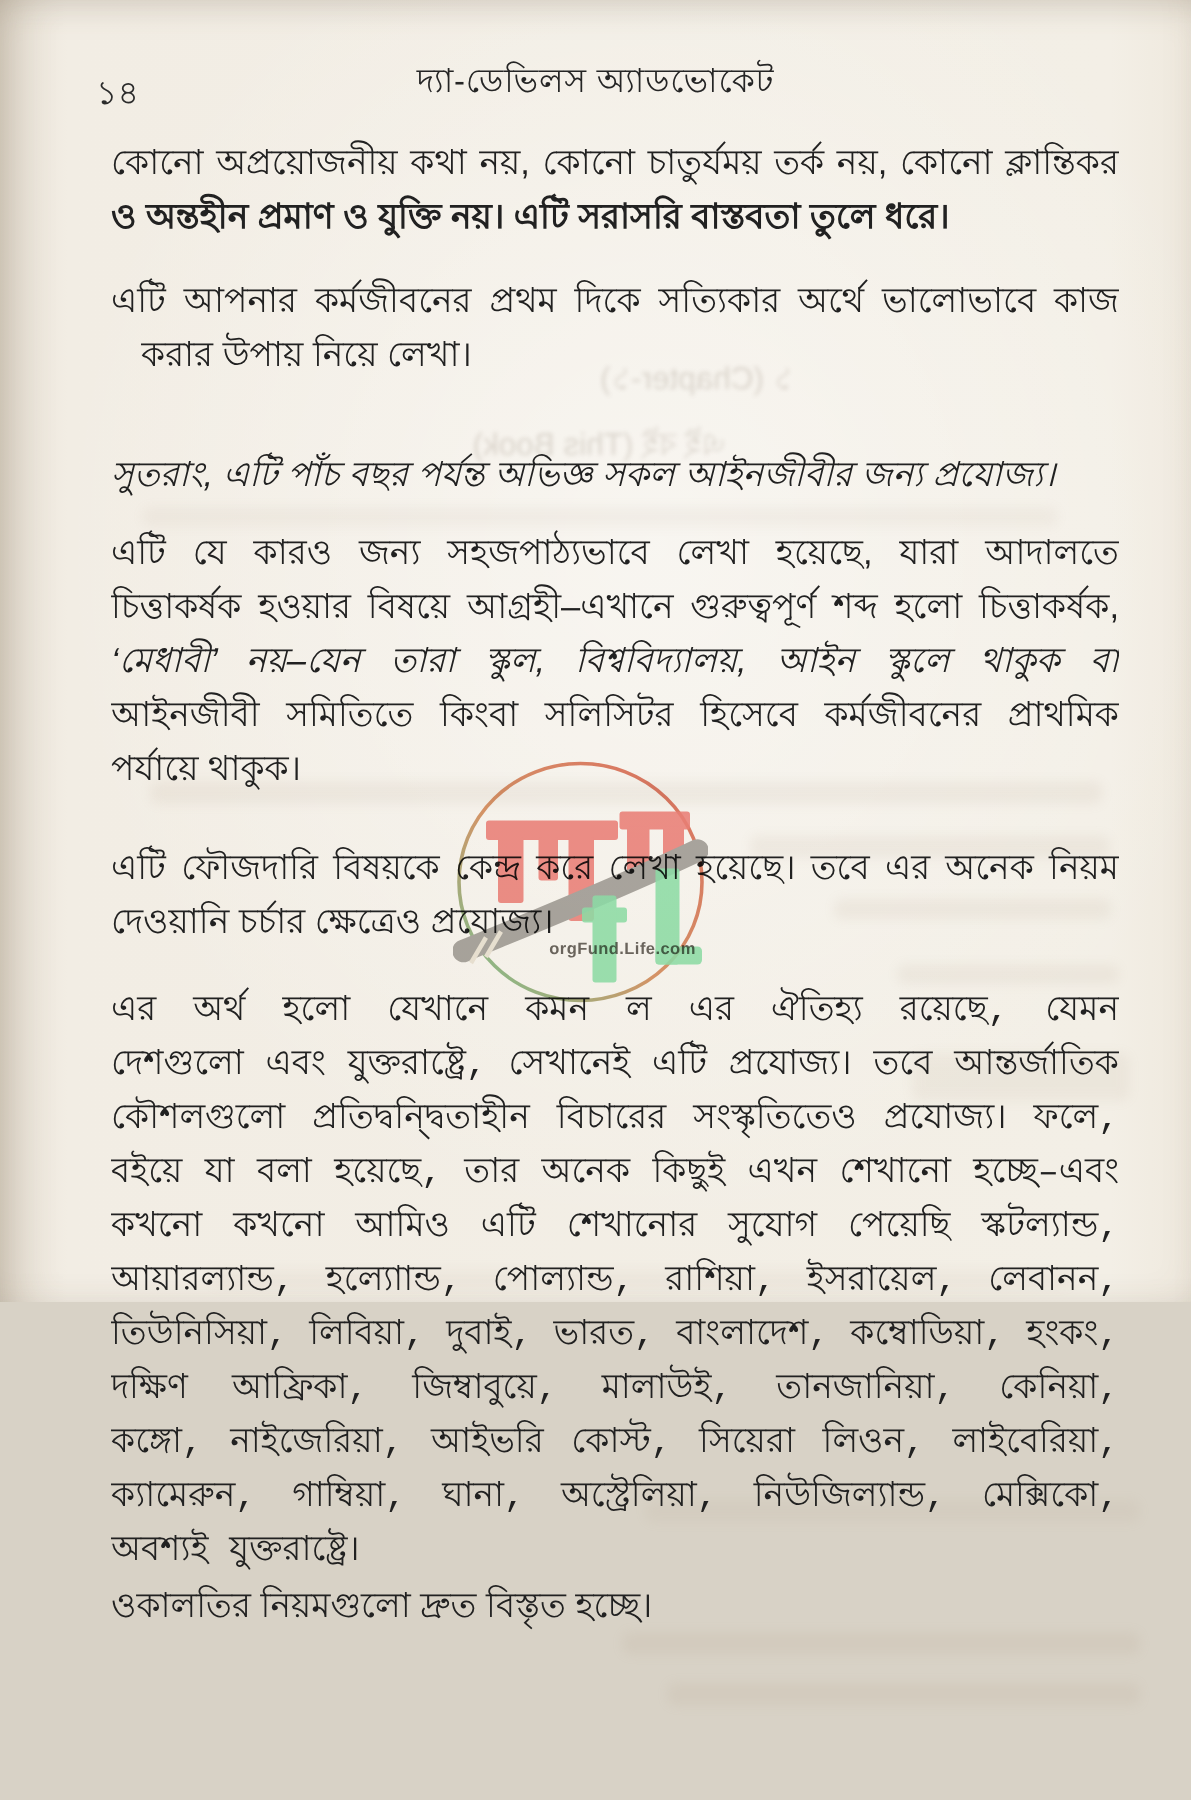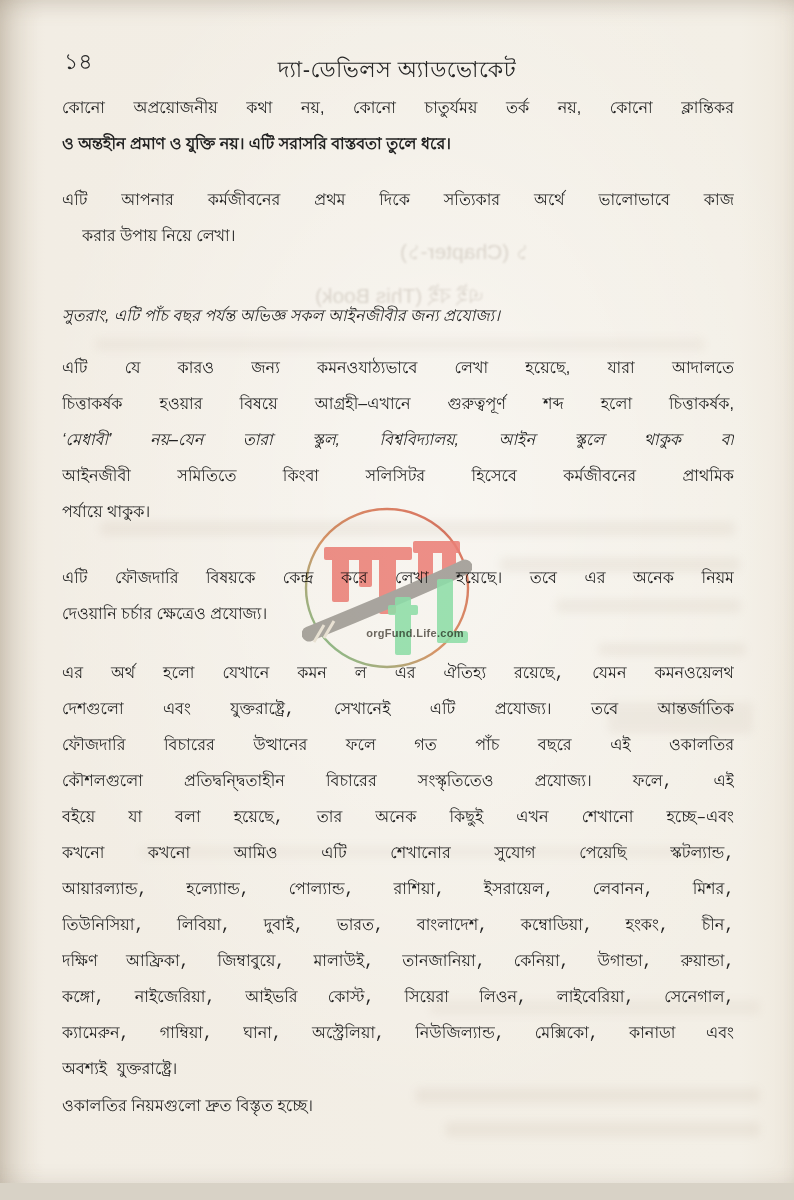--- a/index.html
+++ b/index.html
@@ -2,34 +2,34 @@
 <html><head>
 <meta charset="utf-8">
 <style>
   html,body{margin:0;padding:0;}
   body{
     width:794px;height:1200px;overflow:hidden;
     font-family:"Liberation Sans","DejaVu Sans",sans-serif;
     background:#d8d2c6;
   }
   .page{
-    position:relative;width:794px;height:1183px;
+    position:relative;width:794px;height:868px;
     background:
       radial-gradient(ellipse at 55% 42%, rgba(255,255,255,0.45) 0%, rgba(255,255,255,0) 65%),
       linear-gradient(90deg,#e9e2d6 0px,#f2ede4 45px,#f3efe6 740px,#efe9de 794px);
     box-shadow:
       inset 22px 0 30px -16px rgba(110,92,70,0.30),
       inset 0 16px 24px -14px rgba(110,92,70,0.22),
       inset -10px -10px 30px -18px rgba(110,92,70,0.12);
   }
   
   .pageno{position:absolute;left:64px;top:44px;font-size:22px;color:#2b2b2b;}
-  .title{position:absolute;left:0;top:52px;width:100%;text-align:center;font-size:22px;color:#252525;letter-spacing:0.5px;}
+  .title{position:absolute;left:0;top:36px;width:100%;text-align:center;font-size:22px;color:#252525;letter-spacing:0.5px;}
   
-  .text-col{position:absolute;left:62px;top:90px;width:672px;color:#212121;font-size:16px;}
+  .text-col{position:absolute;left:74px;top:90px;width:672px;color:#212121;font-size:23px;}
   .para{margin:0;padding:0;}
   .line{
     line-height:36px;max-height:36px;overflow:hidden;
     text-align:justify;text-align-last:justify;
     text-rendering:optimizeLegibility;
   }
   .line.last{text-align-last:left;}
   
   .ghost{
     position:absolute;color:#7a6a58;opacity:0.22;
@@ -76,34 +76,33 @@
       <span class="line last" style="display:block;font-weight:bold;">ও অন্তহীন প্রমাণ ও যুক্তি নয়। এটি সরাসরি বাস্তবতা তুলে ধরে।</span>
     </p>
     <p class="para" style="margin-top:20px;">
       <span class="line" style="display:block;">এটি আপনার কর্মজীবনের প্রথম দিকে সত্যিকার অর্থে ভালোভাবে কাজ</span>
       <span class="line last" style="display:block;margin-left:20px;">করার উপায় নিয়ে লেখা।</span>
     </p>
     <p class="para" style="margin-top:44px;font-style:italic;">
       <span class="line last" style="display:block;">সুতরাং, এটি পাঁচ বছর পর্যন্ত অভিজ্ঞ সকল আইনজীবীর জন্য প্রযোজ্য।</span>
     </p>
     <p class="para" style="margin-top:16px;">
-      <span class="line" style="display:block;">এটি যে কারও জন্য কমনওযাঠ্যভাবে লেখা হয়েছে, যারা আদালতে</span>
+      <span class="line" style="display:block;">এটি যে কারও জন্য সহজপাঠ্যভাবে লেখা হয়েছে, যারা আদালতে</span>
       <span class="line" style="display:block;">চিত্তাকর্ষক হওয়ার বিষয়ে আগ্রহী–এখানে গুরুত্বপূর্ণ শব্দ হলো চিত্তাকর্ষক,</span>
       <span class="line" style="display:block;font-style:italic;">‘মেধাবী’ নয়–যেন তারা স্কুল, বিশ্ববিদ্যালয়, আইন স্কুলে থাকুক বা</span>
       <span class="line" style="display:block;">আইনজীবী সমিতিতে কিংবা সলিসিটর হিসেবে কর্মজীবনের প্রাথমিক</span>
       <span class="line last" style="display:block;">পর্যায়ে থাকুক।</span>
     </p>
     <p class="para" style="margin-top:30px;">
       <span class="line" style="display:block;">এটি ফৌজদারি বিষয়কে কেন্দ্র করে লেখা হয়েছে। তবে এর অনেক নিয়ম</span>
       <span class="line last" style="display:block;">দেওয়ানি চর্চার ক্ষেত্রেও প্রযোজ্য।</span>
     </p>
     <p class="para" style="margin-top:24px;font-family:Liberation Mono, monospace;">
       <span class="line" style="display:block;">এর অর্থ হলো যেখানে কমন ল এর ঐতিহ্য রয়েছে, যেমন কমনওয়েলথ</span>
       <span class="line" style="display:block;">দেশগুলো এবং যুক্তরাষ্ট্রে, সেখানেই এটি প্রযোজ্য। তবে আন্তর্জাতিক</span>
-      <span class="line" style="display:block;">ফৌজদারি বিচারের উত্থানের ফলে গত পাঁচ বছরে এই ওকালতির</span>
       <span class="line" style="display:block;">কৌশলগুলো প্রতিদ্বন্দ্বিতাহীন বিচারের সংস্কৃতিতেও প্রযোজ্য। ফলে, এই</span>
       <span class="line" style="display:block;">বইয়ে যা বলা হয়েছে, তার অনেক কিছুই এখন শেখানো হচ্ছে–এবং</span>
       <span class="line" style="display:block;">কখনো কখনো আমিও এটি শেখানোর সুযোগ পেয়েছি স্কটল্যান্ড,</span>
       <span class="line" style="display:block;">আয়ারল্যান্ড, হল্যোান্ড, পোল্যান্ড, রাশিয়া, ইসরায়েল, লেবানন, মিশর,</span>
       <span class="line" style="display:block;">তিউনিসিয়া, লিবিয়া, দুবাই, ভারত, বাংলাদেশ, কম্বোডিয়া, হংকং, চীন,</span>
       <span class="line" style="display:block;">দক্ষিণ আফ্রিকা, জিম্বাবুয়ে, মালাউই, তানজানিয়া, কেনিয়া, উগান্ডা, রুয়ান্ডা,</span>
       <span class="line" style="display:block;">কঙ্গো, নাইজেরিয়া, আইভরি কোস্ট, সিয়েরা লিওন, লাইবেরিয়া, সেনেগাল,</span>
       <span class="line" style="display:block;">ক্যামেরুন, গাম্বিয়া, ঘানা, অস্ট্রেলিয়া, নিউজিল্যান্ড, মেক্সিকো, কানাডা এবং</span>
       <span class="line last" style="display:block;">অবশ্যই যুক্তরাষ্ট্রে।</span>
     </p>

